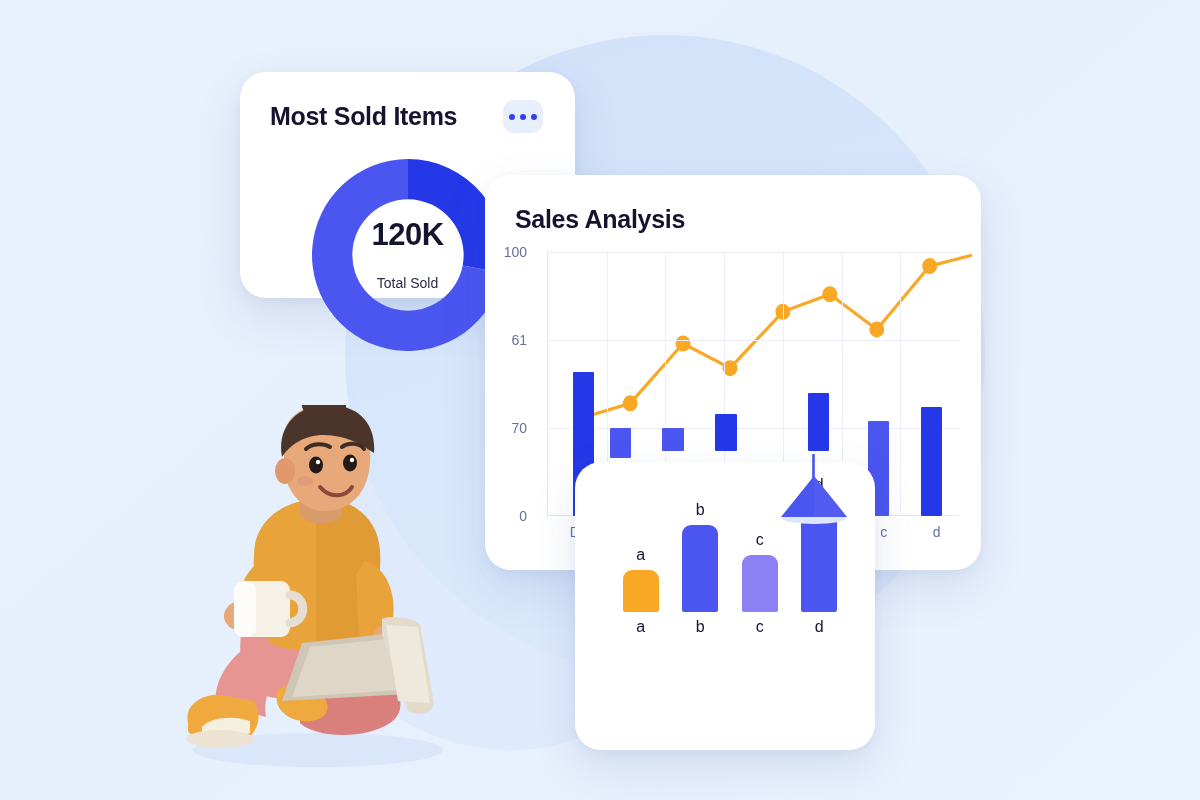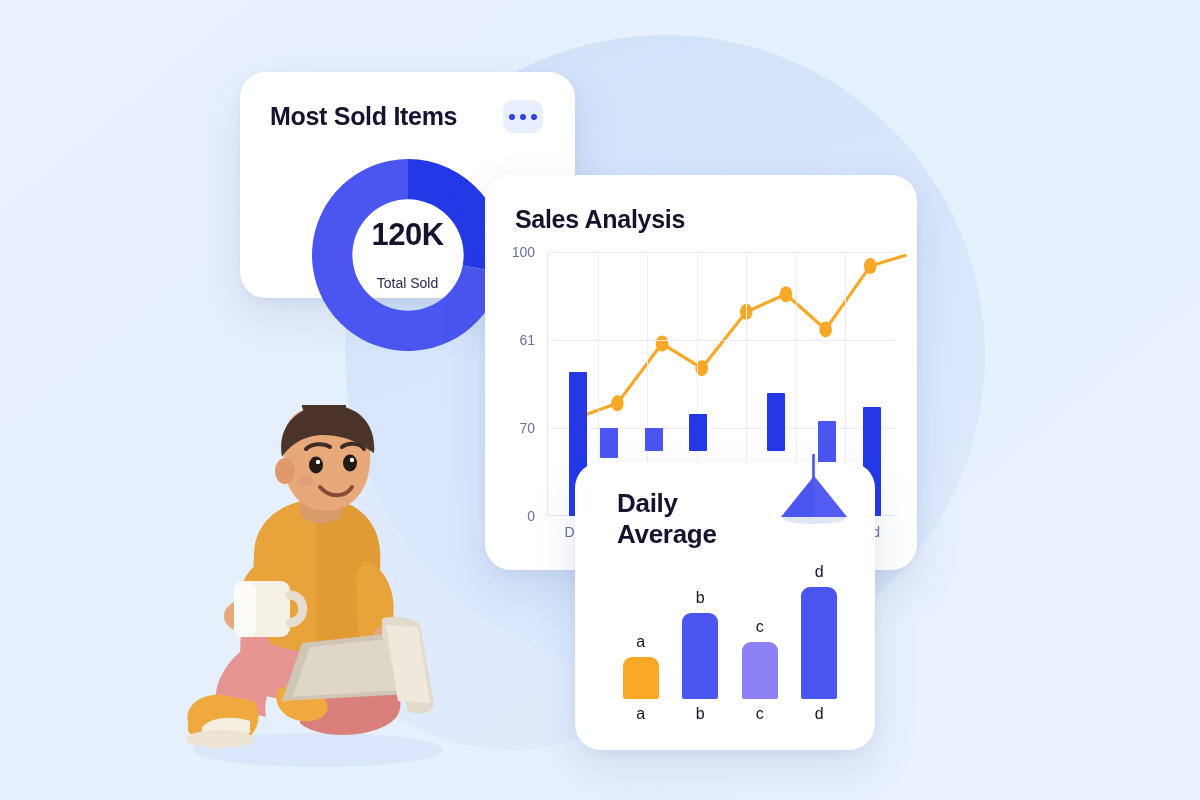--- a/index.html
+++ b/index.html
@@ -99,36 +99,36 @@
     font-size: 31px; font-weight: bold; color: #14142f;
     letter-spacing: -.5px; line-height: 1;
   }
   .donut-label {
     font-size: 14px; color: #2b2b4a; margin-top: 25px;
   }
 
   
   #card-sales {
     left: 485px; top: 175px;
-    width: 432px; height: 395px;
+    width: 496px; height: 395px;
     z-index: 4;
   }
   #card-sales .card-title { padding: 30px 0 0 30px; font-size: 25px; }
 
   .chart-area {
     position: relative;
     margin: 18px 22px 0 20px;
     height: 300px;
   }
   .y-axis {
     position: absolute; left: 0; top: 0;
     width: 36px; height: 264px;
   }
   .y-tick {
-    position: absolute; right: 6px;
+    position: absolute; right: 14px;
     transform: translateY(-50%);
     font-size: 14px; color: #66719a; margin-left: 40px;
   }
   .plot {
     position: absolute;
     left: 42px; top: 0; right: 0;
     height: 264px;
     border-left: 1.4px solid #dfe6f7;
     border-bottom: 1.4px solid #dfe6f7;
   }
@@ -285,24 +285,20 @@
   </div>
 
   <div class="card" id="card-daily">
     <svg class="lamp" viewBox="0 0 78 80">
       <ellipse cx="39" cy="64" rx="32" ry="6" fill="#dfe6f8"></ellipse>
       <rect x="37.2" y="0" width="2.6" height="26" fill="#4b55f0"></rect>
       <path d="M39 22 L72 63 L6 63 Z" fill="#4b55f0"></path>
       <path d="M39 22 L72 63 L39 63 Z" fill="#5b63f3" opacity=".55"></path>
     </svg>
 
-    <div class="card-title">
-      <div>Daily</div>
-      <div>Average</div>
-    </div>
 
     <div class="mini-chart" id="daily-chart">
         <div class="mini-bar" style="width: 15%; left: calc(5%); height: 42px; background: rgb(249, 168, 38);"></div>
         <div class="mini-top-label" style="left: 12.5%; bottom: 74px;">a</div>
         <div class="mini-bottom-label" style="left: 12.5%;">a</div>
         <div class="mini-bar" style="width: 15%; left: calc(30%); height: 86.8px; background: rgb(75, 85, 240);"></div>
         <div class="mini-top-label" style="left: 37.5%; bottom: 118.8px;">b</div>
         <div class="mini-bottom-label" style="left: 37.5%;">b</div>
         <div class="mini-bar" style="width: 15%; left: calc(55%); height: 57.4px; background: rgb(140, 128, 245);"></div>
         <div class="mini-top-label" style="left: 62.5%; bottom: 89.4px;">c</div>

